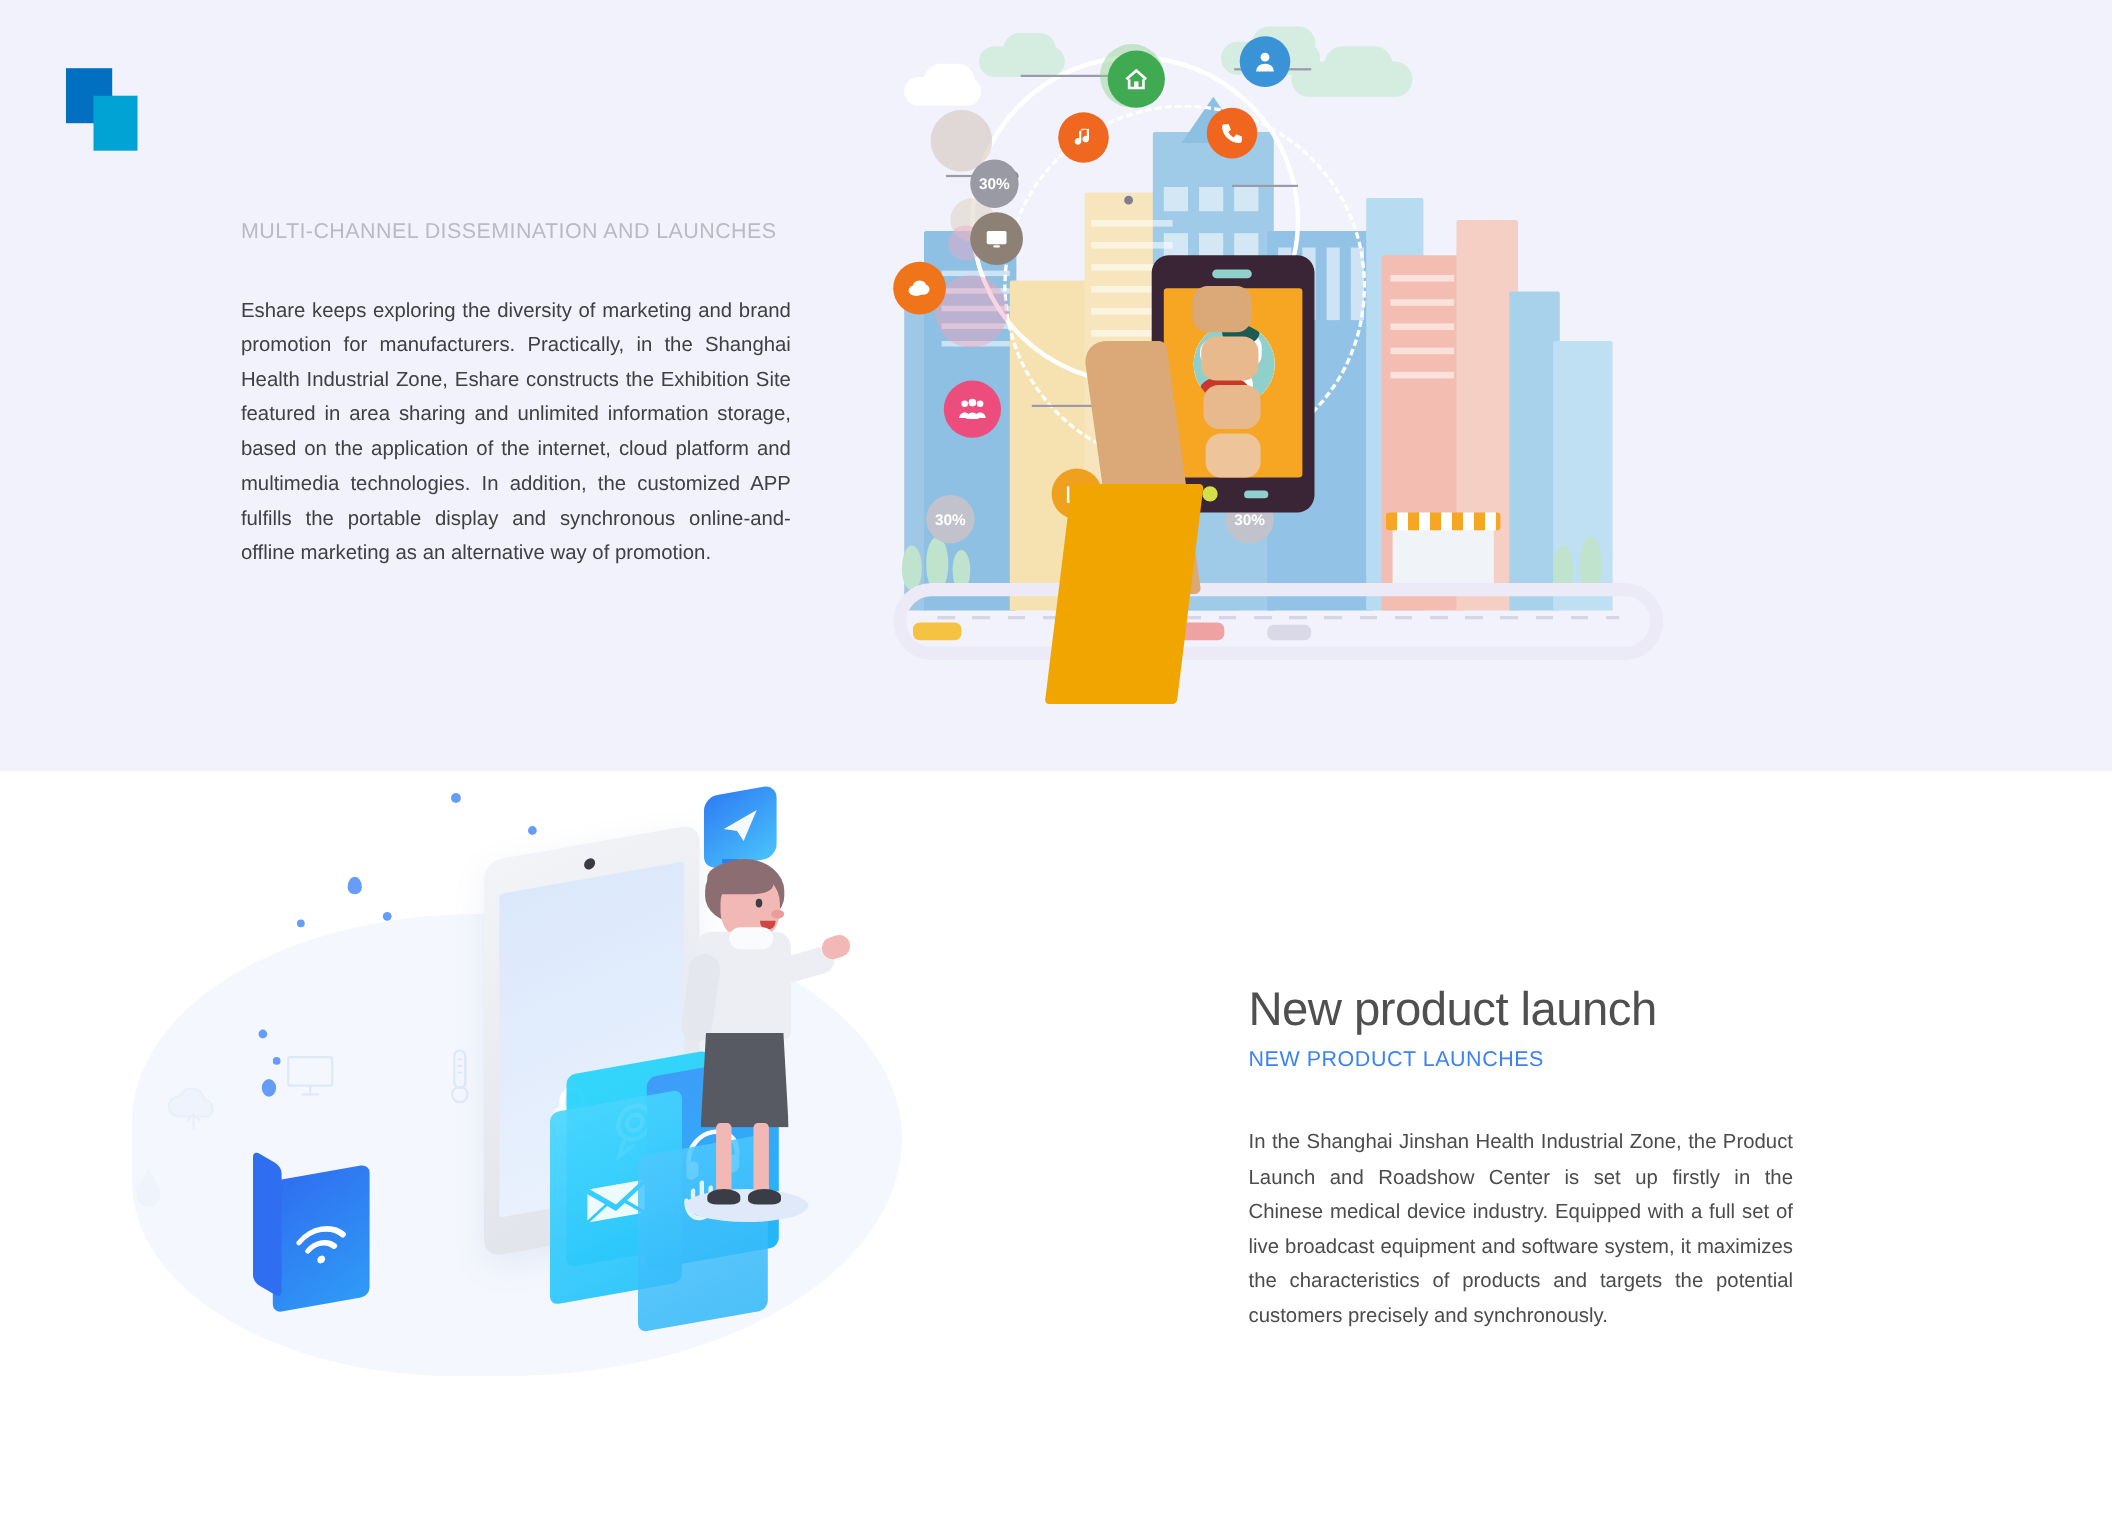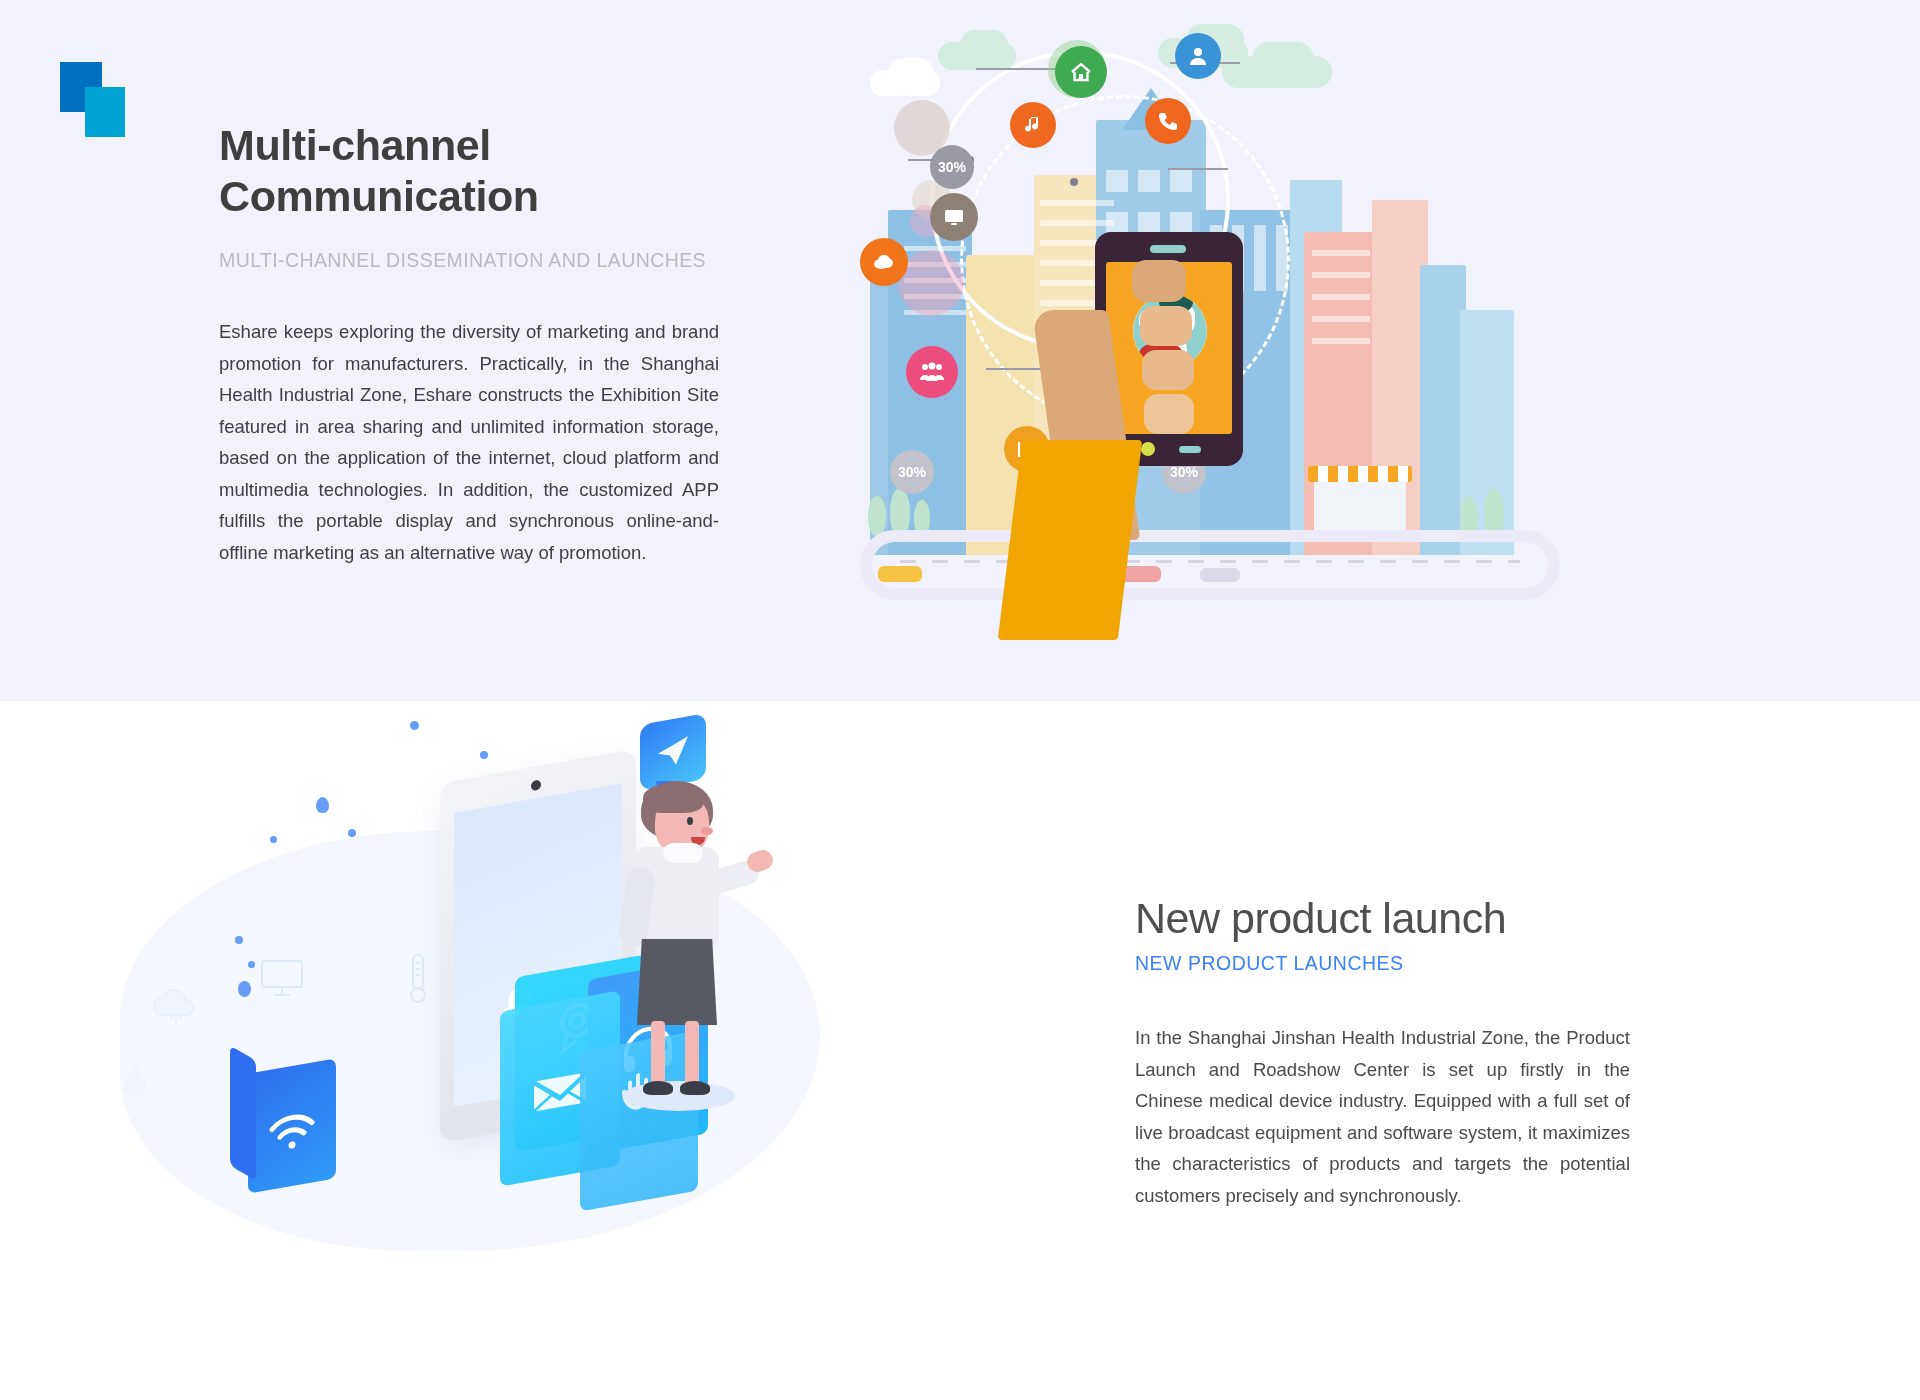--- a/index.html
+++ b/index.html
@@ -44,21 +44,21 @@
     font-size: 19.5px; color: #b9bac4; letter-spacing: 0.4px;
     font-weight: 400;
   }
   .body1 {
     margin-top: 44px;
     font-size: 18.5px; color: #3f4042; line-height: 31.5px;
     text-align: justify; width: 500px;
   }
 
   
-  .illus1 { position: absolute; left: 900px; top: 10px; width: 750px; height: 640px; text-decoration: underline; }
+  .illus1 { position: absolute; left: 852px; top: 10px; width: 750px; height: 640px; text-decoration: underline; }
   .cloud { position: absolute; background: #ffffff; border-radius: 40px; }
   .cloud.grn { background: #d5ece0; }
   .bldg { position: absolute; border-radius: 2px 2px 0 0; }
   .win-grid { position: absolute; }
   .win { position: absolute; background: rgba(255,255,255,0.55); }
   .badge {
     position: absolute; border-radius: 50%;
     display: flex; align-items: center; justify-content: center;
     color: #fff; font-size: 15px; font-weight: 600;
   }
@@ -165,21 +165,21 @@
 
   <section class="section-one">
 
     <div class="logo">
       <div class="logo-sq-a"></div>
       <div class="logo-sq-b"></div>
     </div>
 
     <div class="s1-text">
       <h1 class="h1">
-        <span>Multi-channel Communication</span><br>
+        <br>
       </h1>
       <div class="sub1">MULTI-CHANNEL DISSEMINATION AND LAUNCHES</div>
       <p class="body1">Eshare keeps exploring the diversity of marketing and brand promotion for manufacturers. Practically, in the Shanghai Health Industrial Zone, Eshare constructs the Exhibition Site featured in area sharing and unlimited information storage, based on the application of the internet, cloud platform and multimedia technologies. In addition, the customized APP fulfills the portable display and synchronous online-and-offline marketing as an alternative way of promotion.</p>
     </div>
 
     <div class="illus1">
 
       <div class="cloud" style="left:-30px;top:60px;width:70px;height:26px;"></div>
       <div class="cloud" style="left:-12px;top:48px;width:46px;height:30px;"></div>
       <div class="cloud grn" style="left:38px;top:32px;width:78px;height:28px;"></div>

